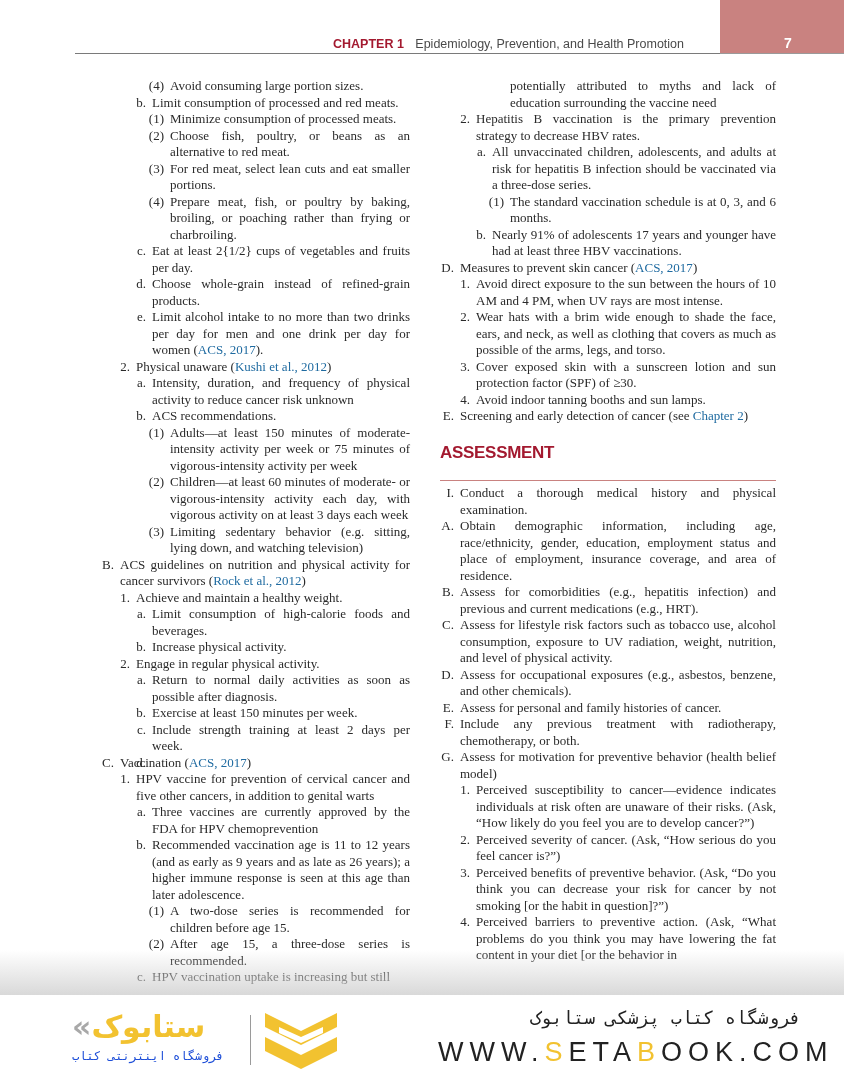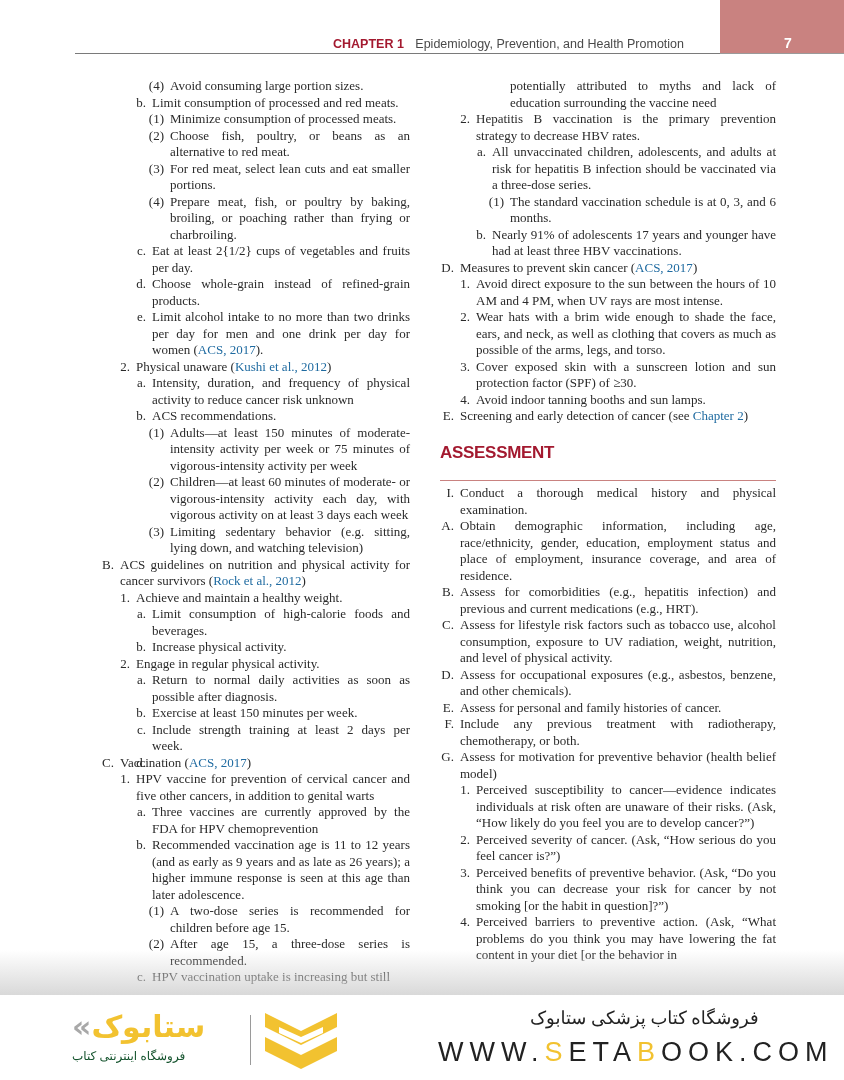--- a/index.html
+++ b/index.html
@@ -24,26 +24,26 @@
   .l4 { padding-left:70px; } .l4 > .lbl { left:0; width:64px; }
   .cont { padding-left:70px; }
 
   .section-head { margin-top:20px; margin-bottom:4px; font-family:"Liberation Sans",sans-serif; font-weight:bold; font-size:17px; color:#a3192f; letter-spacing:-0.3px; border-bottom:1.5px solid #c98280; padding-bottom:19px; }
 
   .fade { position:absolute; left:0; top:950px; width:844px; height:45px;
           background:linear-gradient(to bottom, rgba(255,255,255,0) 0%, rgba(210,210,210,0.85) 100%); }
   .footer { position:absolute; left:0; top:995px; width:844px; height:79px; background:#fff; }
   .footer .url { position:absolute; left:438px; top:42px; font-family:"Liberation Sans",sans-serif; font-size:27px; letter-spacing:6px; color:#222; }
   .footer .url .hl { color:#f2c230; }
-  .footer .fa { position:absolute; left:530px; top:12px; font-family:Liberation Serif, serif; font-size:18px; color:#222; direction:rtl; }
+  .footer .fa { position:absolute; left:530px; top:12px; font-family:Liberation Mono, monospace; font-size:18px; color:#222; direction:rtl; }
   .logo { position:absolute; left:70px; top:14px; width:270px; height:62px; }
   .logo .divider { position:absolute; left:180px; top:6px; width:1px; height:50px; background:#9a9a9a; }
   .logo .brand { position:absolute; left:2px; top:0; font-family:"DejaVu Sans",sans-serif; font-size:30px; font-weight:bold; color:#f2c230; }
   .logo .brand .chev { color:#a8a8a8; }
-  .logo .sub { position:absolute; left:2px; top:40px; font-family:Liberation Sans, sans-serif; font-size:12px; color:#14532d; direction:rtl; }
+  .logo .sub { position:absolute; left:2px; top:40px; font-family:Liberation Mono, monospace; font-size:12px; color:#1d4ed8; direction:rtl; }
 </style>
 </head>
 <body>
 
 <div class="header">
   <div class="chapter">
     <span class="num">CHAPTER 1</span>
     <span class="title">Epidemiology, Prevention, and Health Promotion</span>
   </div>
   <div class="header-rule"></div>

